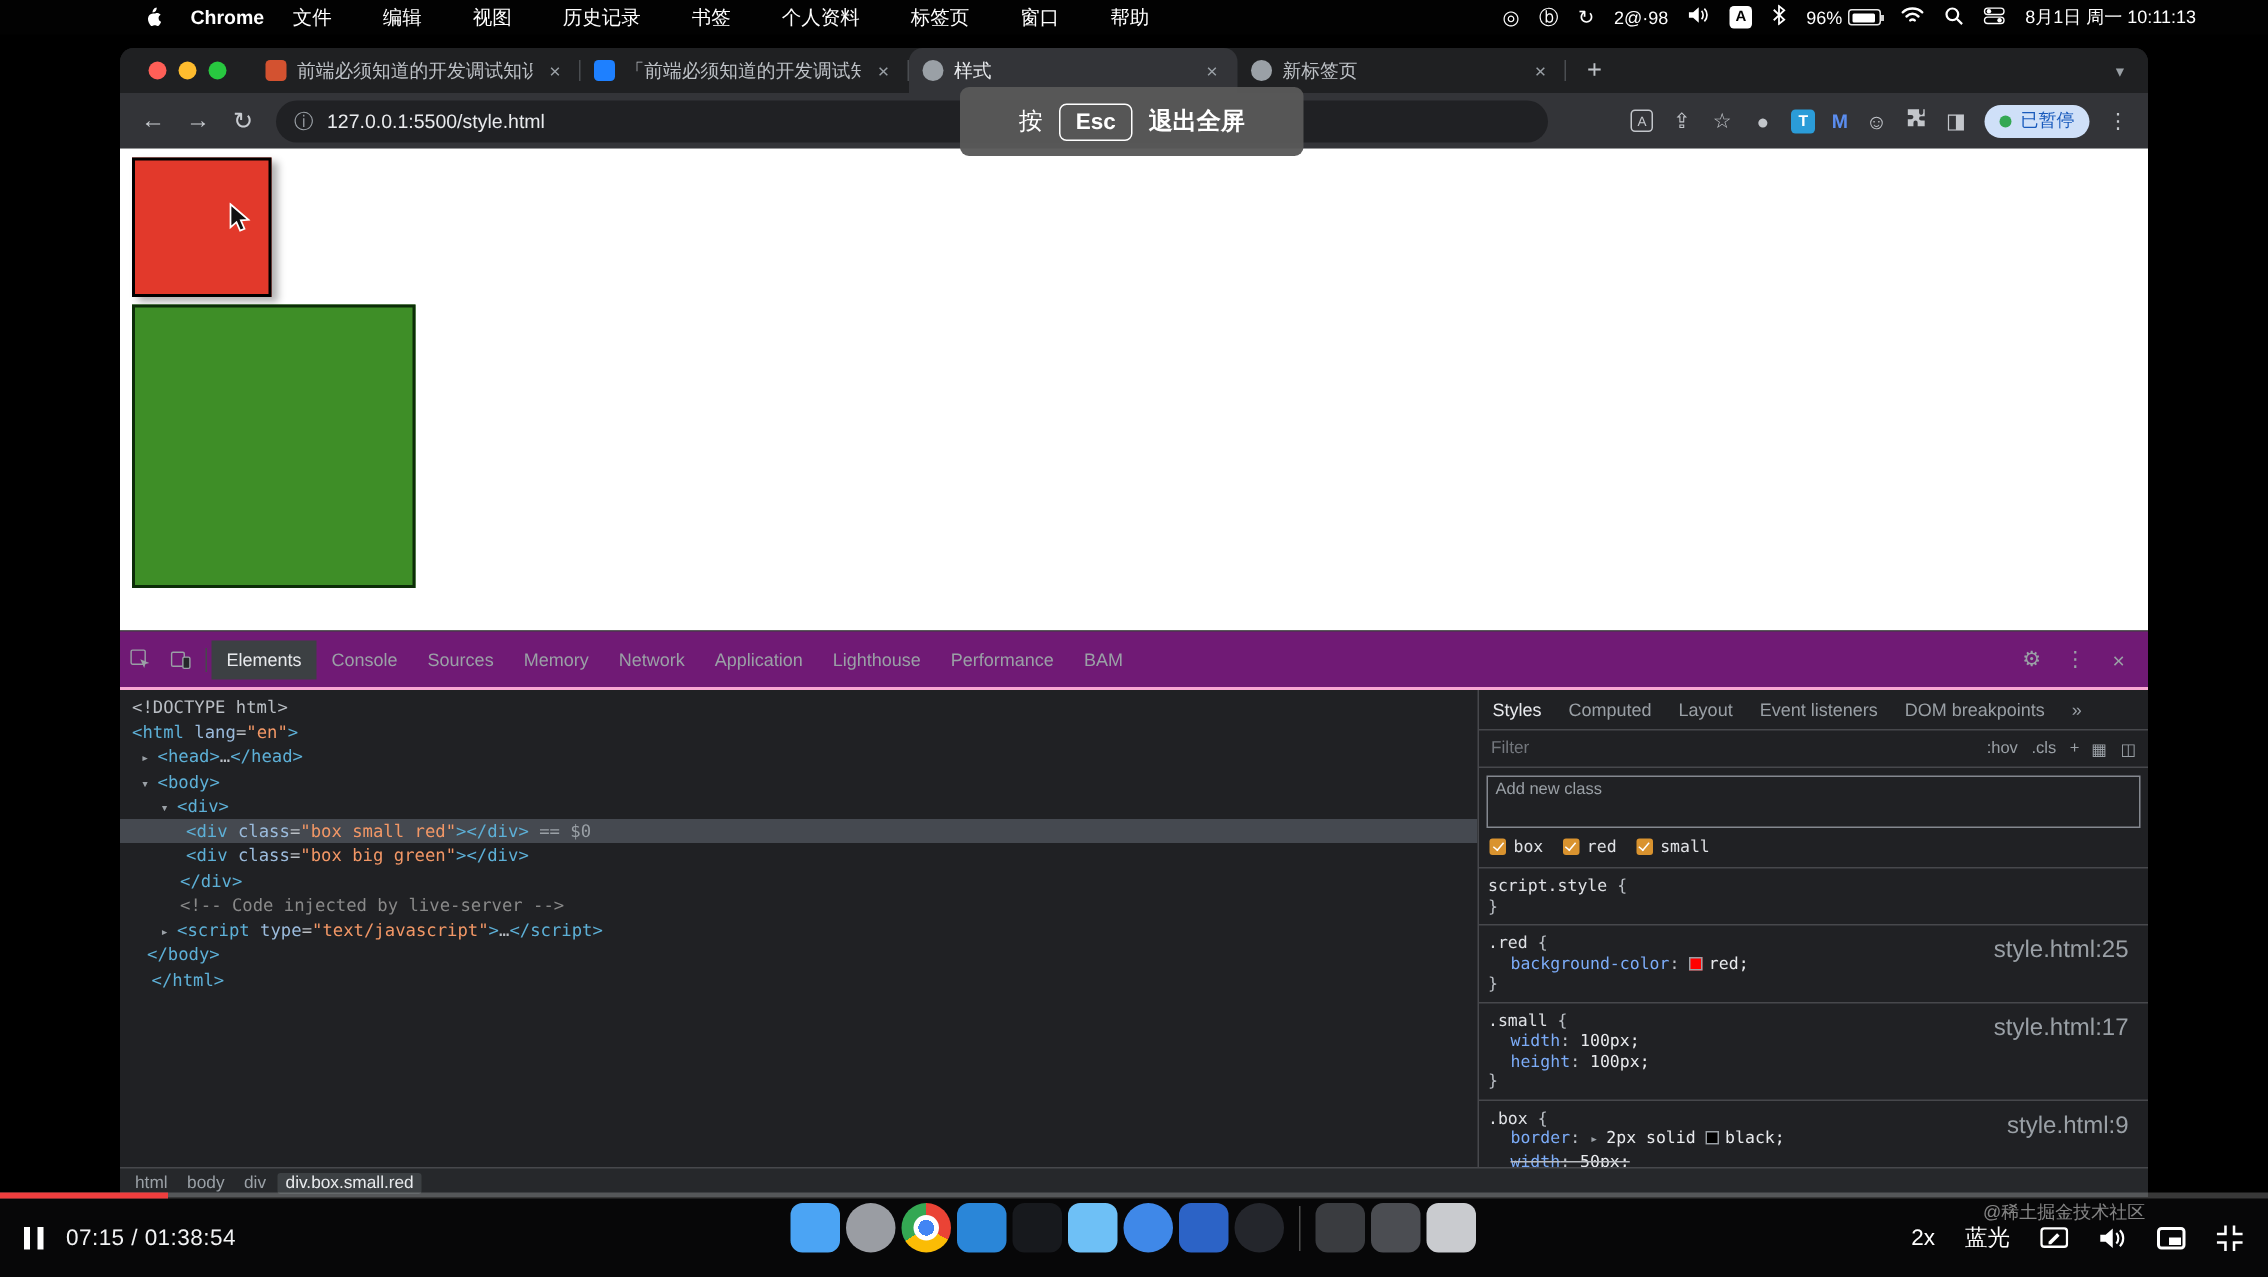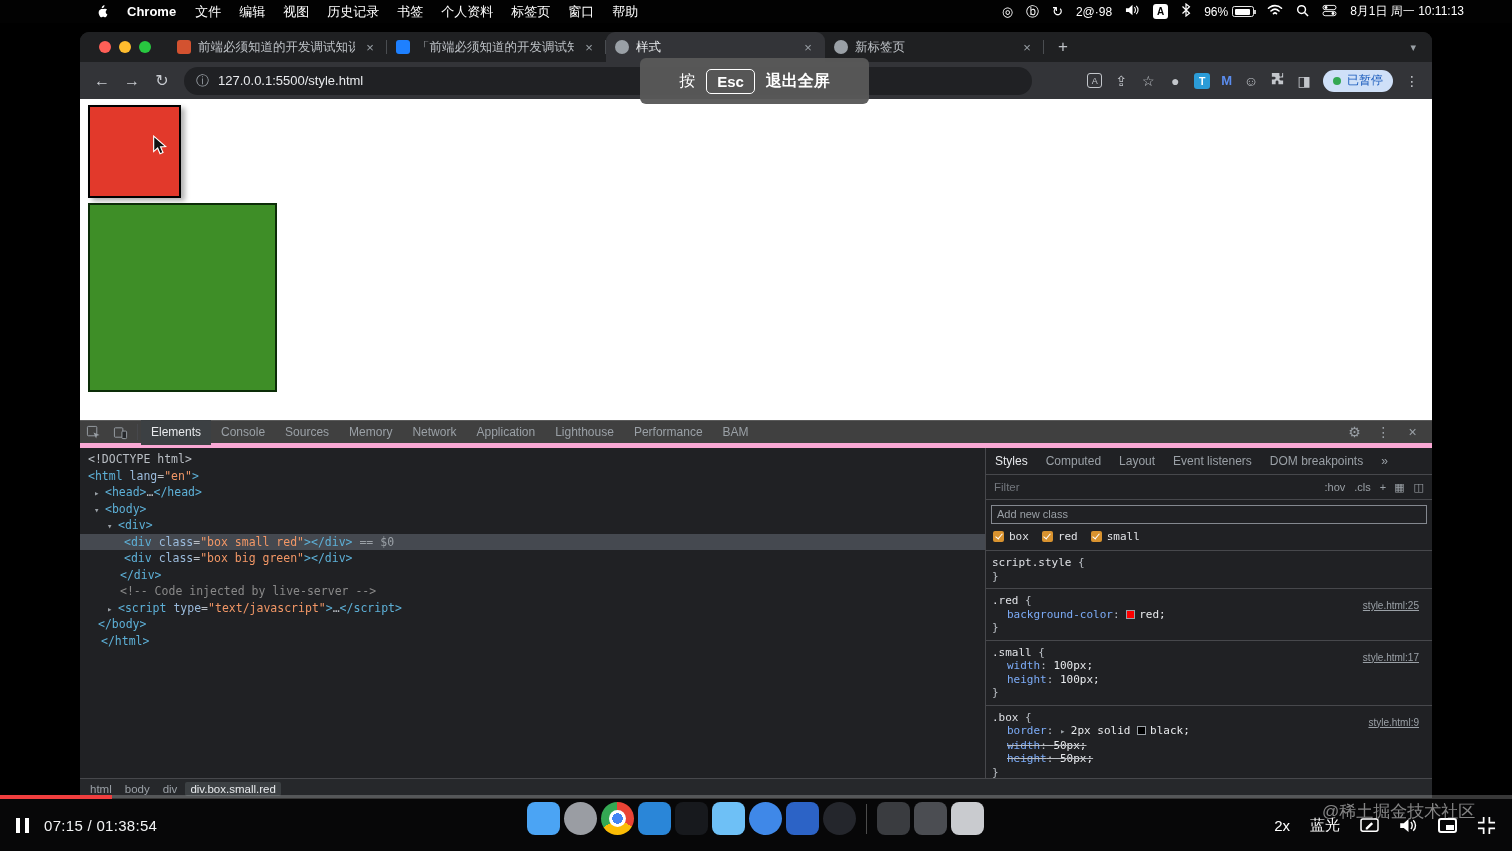--- a/index.html
+++ b/index.html
@@ -4,21 +4,21 @@
 <style>
   *{box-sizing:border-box;margin:0;padding:0}
   html,body{background:#000}
   body{font-family:"Liberation Sans","DejaVu Sans",sans-serif}
   .stage{position:relative;width:1512px;height:851px;background:#000;overflow:hidden}
 
   
   .menubar{position:absolute;top:0;left:0;width:100%;height:23px;background:#020202;display:flex;align-items:center;padding:0 48px 0 95px;gap:19px;color:#fff;font-size:13px}
   .mb-apple{display:flex;align-items:center}
   .mb-app{font-weight:bold}
-  .mb-menus{display:flex;gap:18px}
+  .mb-menus{display:flex;gap:34px}
   .mb-status{margin-left:auto;display:flex;align-items:center;gap:13px}
   .mb-status .glyph{font-size:13px;line-height:1}
   .mb-text{font-size:12px;white-space:nowrap}
   .abox{width:15px;height:15px;background:#fff;color:#000;border-radius:3px;font-size:10px;font-weight:bold;display:flex;align-items:center;justify-content:center}
   .battery{display:flex;align-items:center;gap:4px;font-size:12px}
   .batt-shell{width:22px;height:11px;border:1px solid rgba(255,255,255,.9);border-radius:2.5px;padding:1.5px;position:relative;display:block}
   .batt-fill{display:block;height:100%;width:88%;background:#fff;border-radius:1px}
   .batt-nub{position:absolute;right:-3px;top:3px;width:2px;height:4px;background:rgba(255,255,255,.8)}
 
   
@@ -58,21 +58,21 @@
   .green-box{left:8px;top:104px;width:189px;height:189px;border-color:#0c2d08}
   .cursor{position:absolute;left:72px;top:36px}
 
   
   .toast{position:absolute;left:640px;top:58px;width:229px;height:46px;background:rgba(88,88,88,.96);border-radius:6px;display:flex;align-items:center;justify-content:center;gap:11px;color:#fff;font-size:16px;z-index:5}
   .keycap{border:1.5px solid #fff;border-radius:5px;padding:3px 10px;font-size:15px;font-weight:600}
   .toast b{font-weight:600}
 
   
   .devtools{height:378px;background:#202124;border-top:1px solid #5a5a5a;display:flex;flex-direction:column;color:#e8eaed}
-  .dt-toolbar{height:27px;flex:none;background:#404040;border-bottom:5px solid #f9a8d4;display:flex;align-items:center;color:#9aa0a6}
+  .dt-toolbar{height:39px;flex:none;background:#701a75;border-bottom:2px solid #f9a8d4;display:flex;align-items:center;color:#9aa0a6}
   .dt-icon{width:27px;height:26px;display:flex;align-items:center;justify-content:center}
   .dt-sep{width:1px;height:16px;background:#47484c;margin:0 3px}
   .dt-tabs{display:flex;height:26px}
   .dt-tab{padding:0 10px;line-height:26px;font-size:12px;white-space:nowrap}
   .dt-tab.active{background:#3c4043;color:#e8eaed}
   .dt-right{margin-left:auto;display:flex;align-items:center;gap:2px;padding-right:6px}
   .dt-right .dt-icon{font-size:14px}
   .dt-main{flex:1;display:flex;overflow:hidden}
   .dt-tree{flex:1;padding-top:3px;font-family:"DejaVu Sans Mono","Liberation Mono",monospace;font-size:11.5px;line-height:16.5px;white-space:nowrap;overflow:hidden;color:#e8eaed}
   .tree-line{height:16.5px}
@@ -84,31 +84,31 @@
   .tk-pln{color:#b9bec4}
   .tk-com{color:#898989}
   .tk-mk{color:#9aa0a6}
   .dt-styles{width:447px;flex:none;border-left:1px solid #47484c;display:flex;flex-direction:column;overflow:hidden}
   .st-tabs{height:27px;flex:none;display:flex;align-items:center;color:#9aa0a6;border-bottom:1px solid #47484c}
   .st-tab{padding:0 9px;font-size:12px;line-height:26px;white-space:nowrap}
   .st-tab.active{color:#e8eaed}
   .st-filter{height:25px;flex:none;display:flex;align-items:center;padding:0 8px;gap:8px;border-bottom:1px solid #47484c}
   .st-filter-label{color:#73777d;font-size:11.5px}
   .st-actions{margin-left:auto;display:flex;align-items:center;gap:9px;color:#9aa0a6;font-size:11px}
-  .classbox{margin:5px 5px 3px;border:1px solid #84888f;padding:2px 5px;font-size:11px;color:#9aa0a6;height:19px}
+  .classbox{margin:5px 5px 3px;border:1px solid #84888f;padding:2px 5px;font-size:11px;color:#9aa0a6;height:35px}
   .chips{display:flex;align-items:center;gap:13px;padding:3px 7px 7px;border-bottom:1px solid #47484c;font-family:"DejaVu Sans Mono","Liberation Mono",monospace;font-size:11px;color:#dfe1e5}
   .chip{display:flex;align-items:center;gap:5px}
   .cb{width:11px;height:11px;background:#d9932f;border-radius:2px;position:relative;display:block}
   .cb::after{content:"";position:absolute;left:3.5px;top:1px;width:3px;height:6px;border:solid #fff;border-width:0 1.5px 1.5px 0;transform:rotate(40deg)}
   .rules{flex:1;overflow:hidden;font-family:"DejaVu Sans Mono","Liberation Mono",monospace;font-size:11px;line-height:13.5px}
   .rule{border-bottom:1px solid #47484c;padding:5px 6px;position:relative}
   .rule-head{position:relative}
   .sel{color:#dfe1e5}
   .tk-brace{color:#b9bec4}
-  .rule-link{position:absolute;right:7px;top:5px;font-size:10px;color:#9aa0a6;text-decoration:underline;font-family:"Liberation Sans","DejaVu Sans",sans-serif}
+  .rule-link{position:absolute;right:7px;top:5px;font-size:16px;color:#9aa0a6;font-family:"Liberation Sans","DejaVu Sans",sans-serif}
   .prop{padding-left:15px}
   .pname{color:#7cacf8}
   .pcolon,.rbrace{color:#b9bec4}
   .pval{color:#e8eaed}
   .pexp{color:#9aa0a6;font-size:9px}
   .swatch{display:inline-block;width:9px;height:9px;border:1px solid #9aa0a6;margin:0 4px -1px 0}
   .struck{text-decoration:line-through;text-decoration-color:#b8bbc0}
   .dt-crumbs{height:20px;flex:none;background:#26282b;border-top:1px solid #47484c;display:flex;align-items:center;padding:0 5px;gap:3px;font-size:11.5px;color:#9aa0a6}
   .crumb{padding:1px 5px}
   .crumb.active{color:#e8eaed;background:#3c4043;border-radius:2px}
@@ -124,21 +124,21 @@
   .dock-icon{width:33px;height:33px;border-radius:8px;display:block}
   .dock-icon.circle{border-radius:50%}
   .dock-sep{width:1px;height:30px;background:rgba(255,255,255,.28);margin:0 6px;display:block}
   .dock-icon.chrome{background:conic-gradient(#ea4335 0 33%,#fbbc05 0 66%,#34a853 0 100%);position:relative}
   .dock-icon.chrome::after{content:"";position:absolute;inset:8px;background:radial-gradient(circle,#4285f4 0 44%,#fff 44% 100%);border-radius:50%}
   .pright{margin-left:auto;display:flex;align-items:center;gap:20px}
   .pspeed,.pquality{font-size:15px}
   .picon{display:flex;align-items:center;justify-content:center}
   .pip{width:19px;height:15px;border:2px solid #fff;border-radius:3px;position:relative;display:block}
   .pip::after{content:"";position:absolute;right:1px;bottom:1px;width:8px;height:5px;background:#fff}
-  .watermark{position:absolute;left:1322px;top:800px;color:rgba(235,235,235,.55);font-size:17px;z-index:7}
+  .watermark{position:absolute;left:1322px;top:800px;color:rgba(235,235,235,.55);font-size:12px;z-index:7}
 </style>
 </head>
 <body>
 
 <div class="stage">
 
   <div class="menubar">
     <span class="mb-apple">
       <svg width="13" height="15" viewBox="0 0 16 18" fill="#fff">
           <path d="M11.6 1.1c-.9.1-1.9.7-2.5 1.4-.5.6-1 1.6-.8 2.5 1 .1 2-.5 2.6-1.2.6-.7.9-1.7.7-2.7zM8.7 5.9c-1.4 0-2.9.8-3.7 2.2-1.1 1.9-.3 4.8.8 6.4.5.8 1.2 1.7 2.1 1.7.9 0 1.2-.6 2.2-.6s1.3.6 2.2.6c.9 0 1.5-.9 2.1-1.7.4-.6.6-1 .9-1.8-2.5-1-2.9-4.7-.4-5.8-.8-1-1.9-1.4-2.9-1.4-.9 0-1.5.5-2.2.5-.4 0-.8-.1-1.1-.1z"></path>

